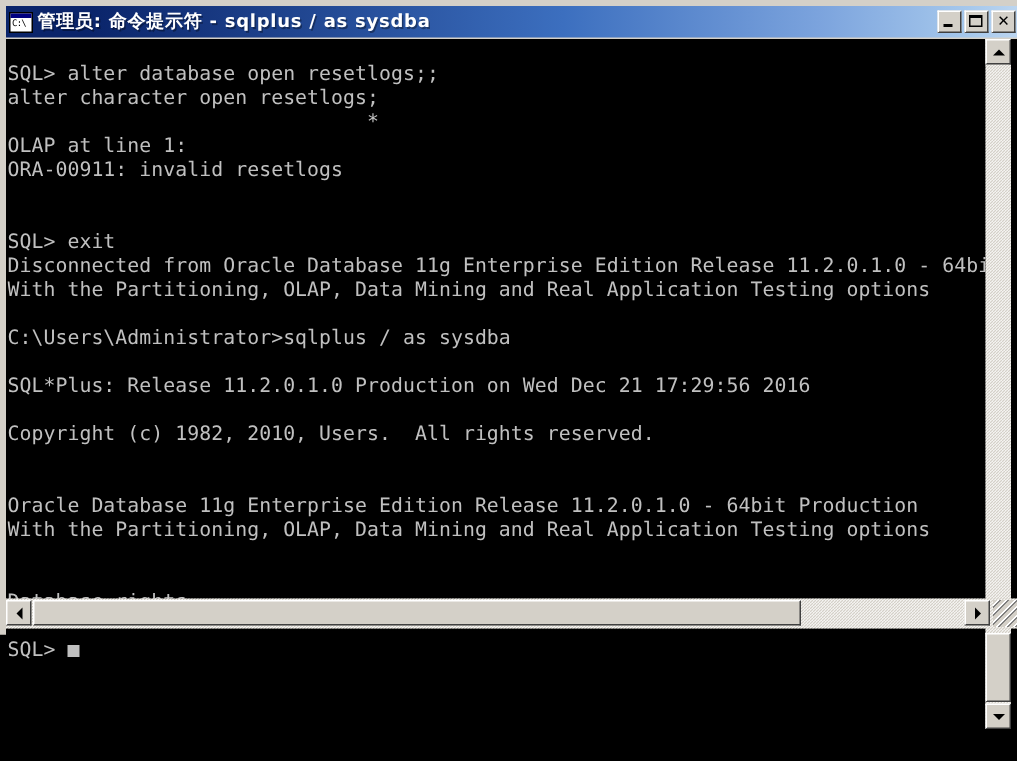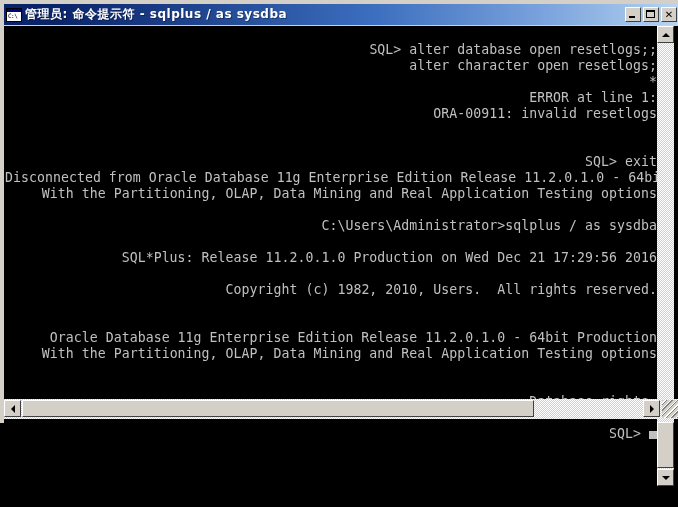--- a/index.html
+++ b/index.html
@@ -146,21 +146,20 @@
   }
   .crow {
     height: 16px;
     line-height: 16px;
     color: #c0c0c0;
     font-family: "DejaVu Sans Mono", monospace;
     font-size: 13.2px;
     letter-spacing: 0.05px;
     white-space: pre;
     overflow: hidden;
-    text-align: right;
   }
   #cursor {
     display: inline-block;
     width: 8px;
     height: 8px;
     background: #c0c0c0;
     vertical-align: baseline;
     position: relative;
     top: 1px;
   }
@@ -312,21 +311,21 @@
       </div>
     </div>
   </div>
 
   <div id="console-wrap">
     <div id="console">
         <div class="crow"></div>
         <div class="crow">SQL&gt; alter database open resetlogs;;</div>
         <div class="crow">alter character open resetlogs;</div>
         <div class="crow">                              *</div>
-        <div class="crow">ERROR at line 1:</div>
+        <div class="crow">OLAP at line 1:</div>
         <div class="crow">ORA-00911: invalid resetlogs</div>
         <div class="crow"></div>
         <div class="crow"></div>
         <div class="crow">SQL&gt; exit</div>
         <div class="crow">Disconnected from Oracle Database 11g Enterprise Edition Release 11.2.0.1.0 - 64bi</div>
         <div class="crow">With the Partitioning, OLAP, Data Mining and Real Application Testing options</div>
         <div class="crow"></div>
         <div class="crow">C:\Users\Administrator&gt;sqlplus / as sysdba</div>
         <div class="crow"></div>
         <div class="crow">SQL*Plus: Release 11.2.0.1.0 Production on Wed Dec 21 17:29:56 2016</div>

